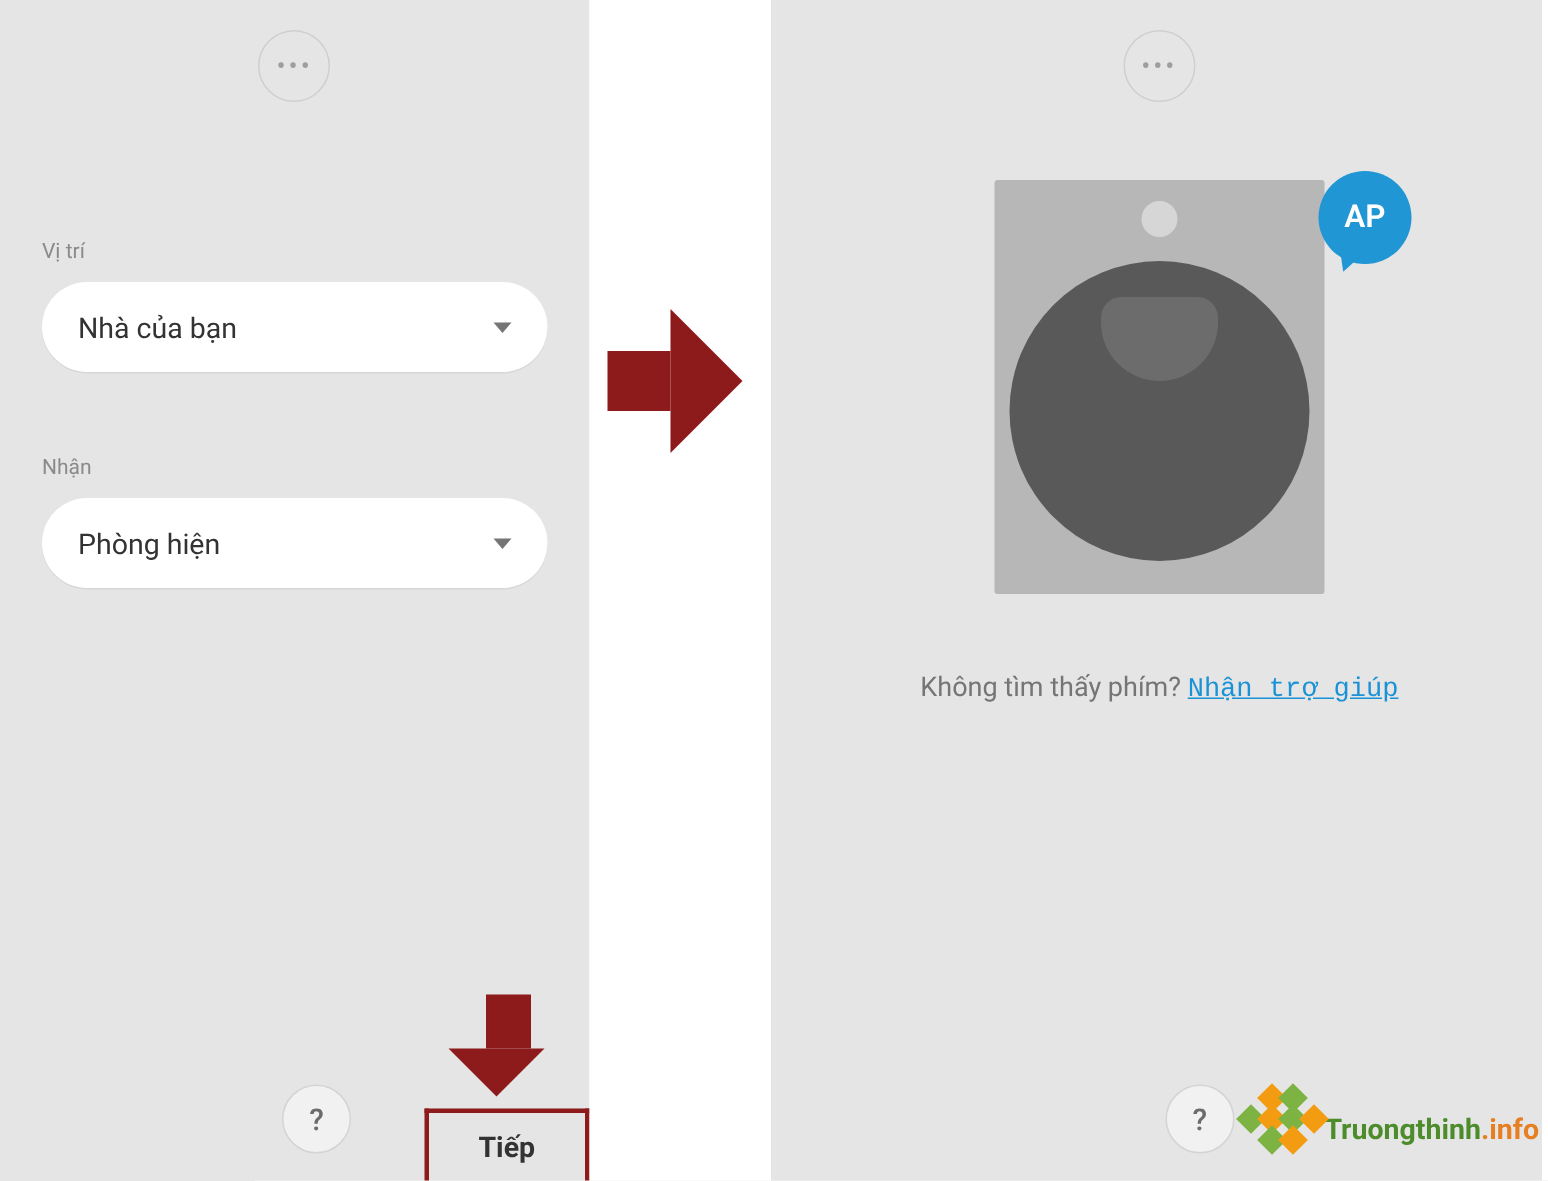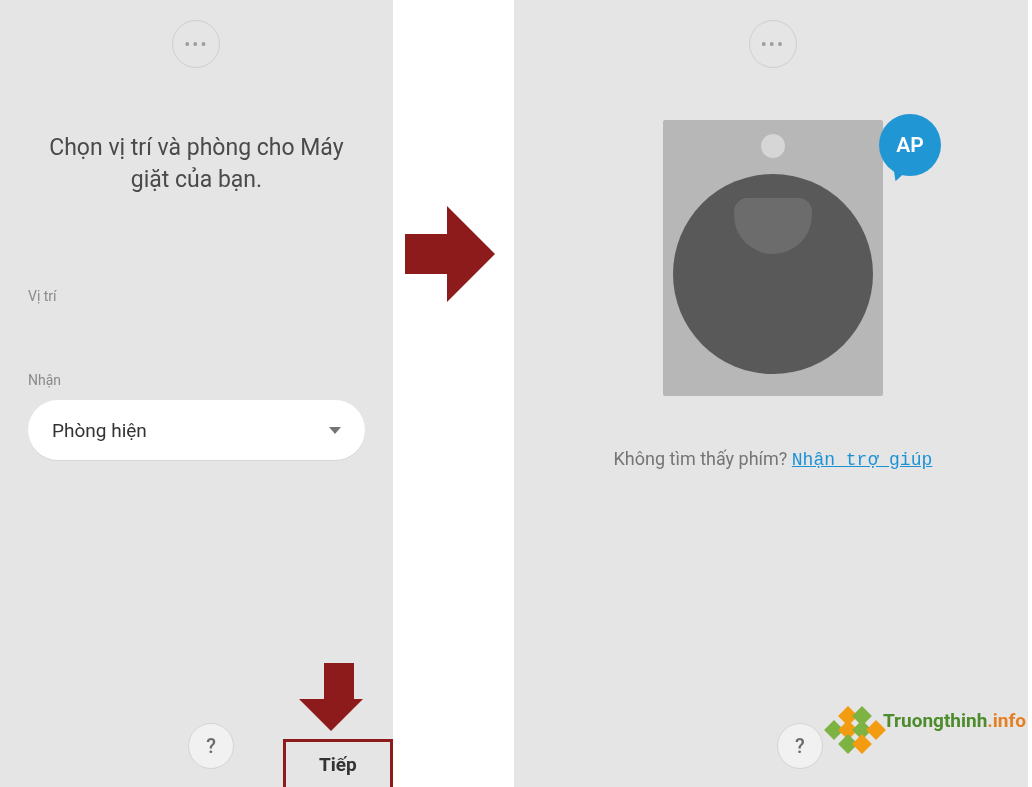--- a/index.html
+++ b/index.html
@@ -235,23 +235,23 @@
       color: #757575;
     }
     .help-link {
       color: #1a92d6;
       text-decoration: underline;
       font-family: Liberation Mono, monospace;
     }
     .brand-logo {
       position: absolute;
       right: 6px;
-      bottom: 24px;
-      display: flex;
-      align-items: flex-start;
+      bottom: 8px;
+      display: flex;
+      align-items: center;
       gap: 0;
     }
     .logo-squares {
       position: relative;
       width: 60px;
       height: 54px;
     }
     .sq { position: absolute; width: 14px; height: 14px; transform: rotate(45deg); }
     .sq.o { background: #f39c12; }
     .sq.g { background: #7cb342; }
@@ -271,24 +271,27 @@
     }
   </style>
 </head>
 <body>
 
 <div class="container">
   <div class="panel panel-left">
     <div class="more-btn">
       <span>•••</span>
     </div>
-    <div class="title">Chọn vị trí và phòng cho Máy giặt của bạn.</div>
 
     <div class="field-group">
       <div class="field-label">Vị trí</div>
+      <div class="select-box">
+        <span class="select-value">Nhà của bạn</span>
+        <span class="chevron-down"></span>
+      </div>
     </div>
 
     <div class="field-group2">
       <div class="field-label">Nhận</div>
       <div class="select-box">
         <span class="select-value">Phòng hiện</span>
         <span class="chevron-down"></span>
       </div>
     </div>
 

